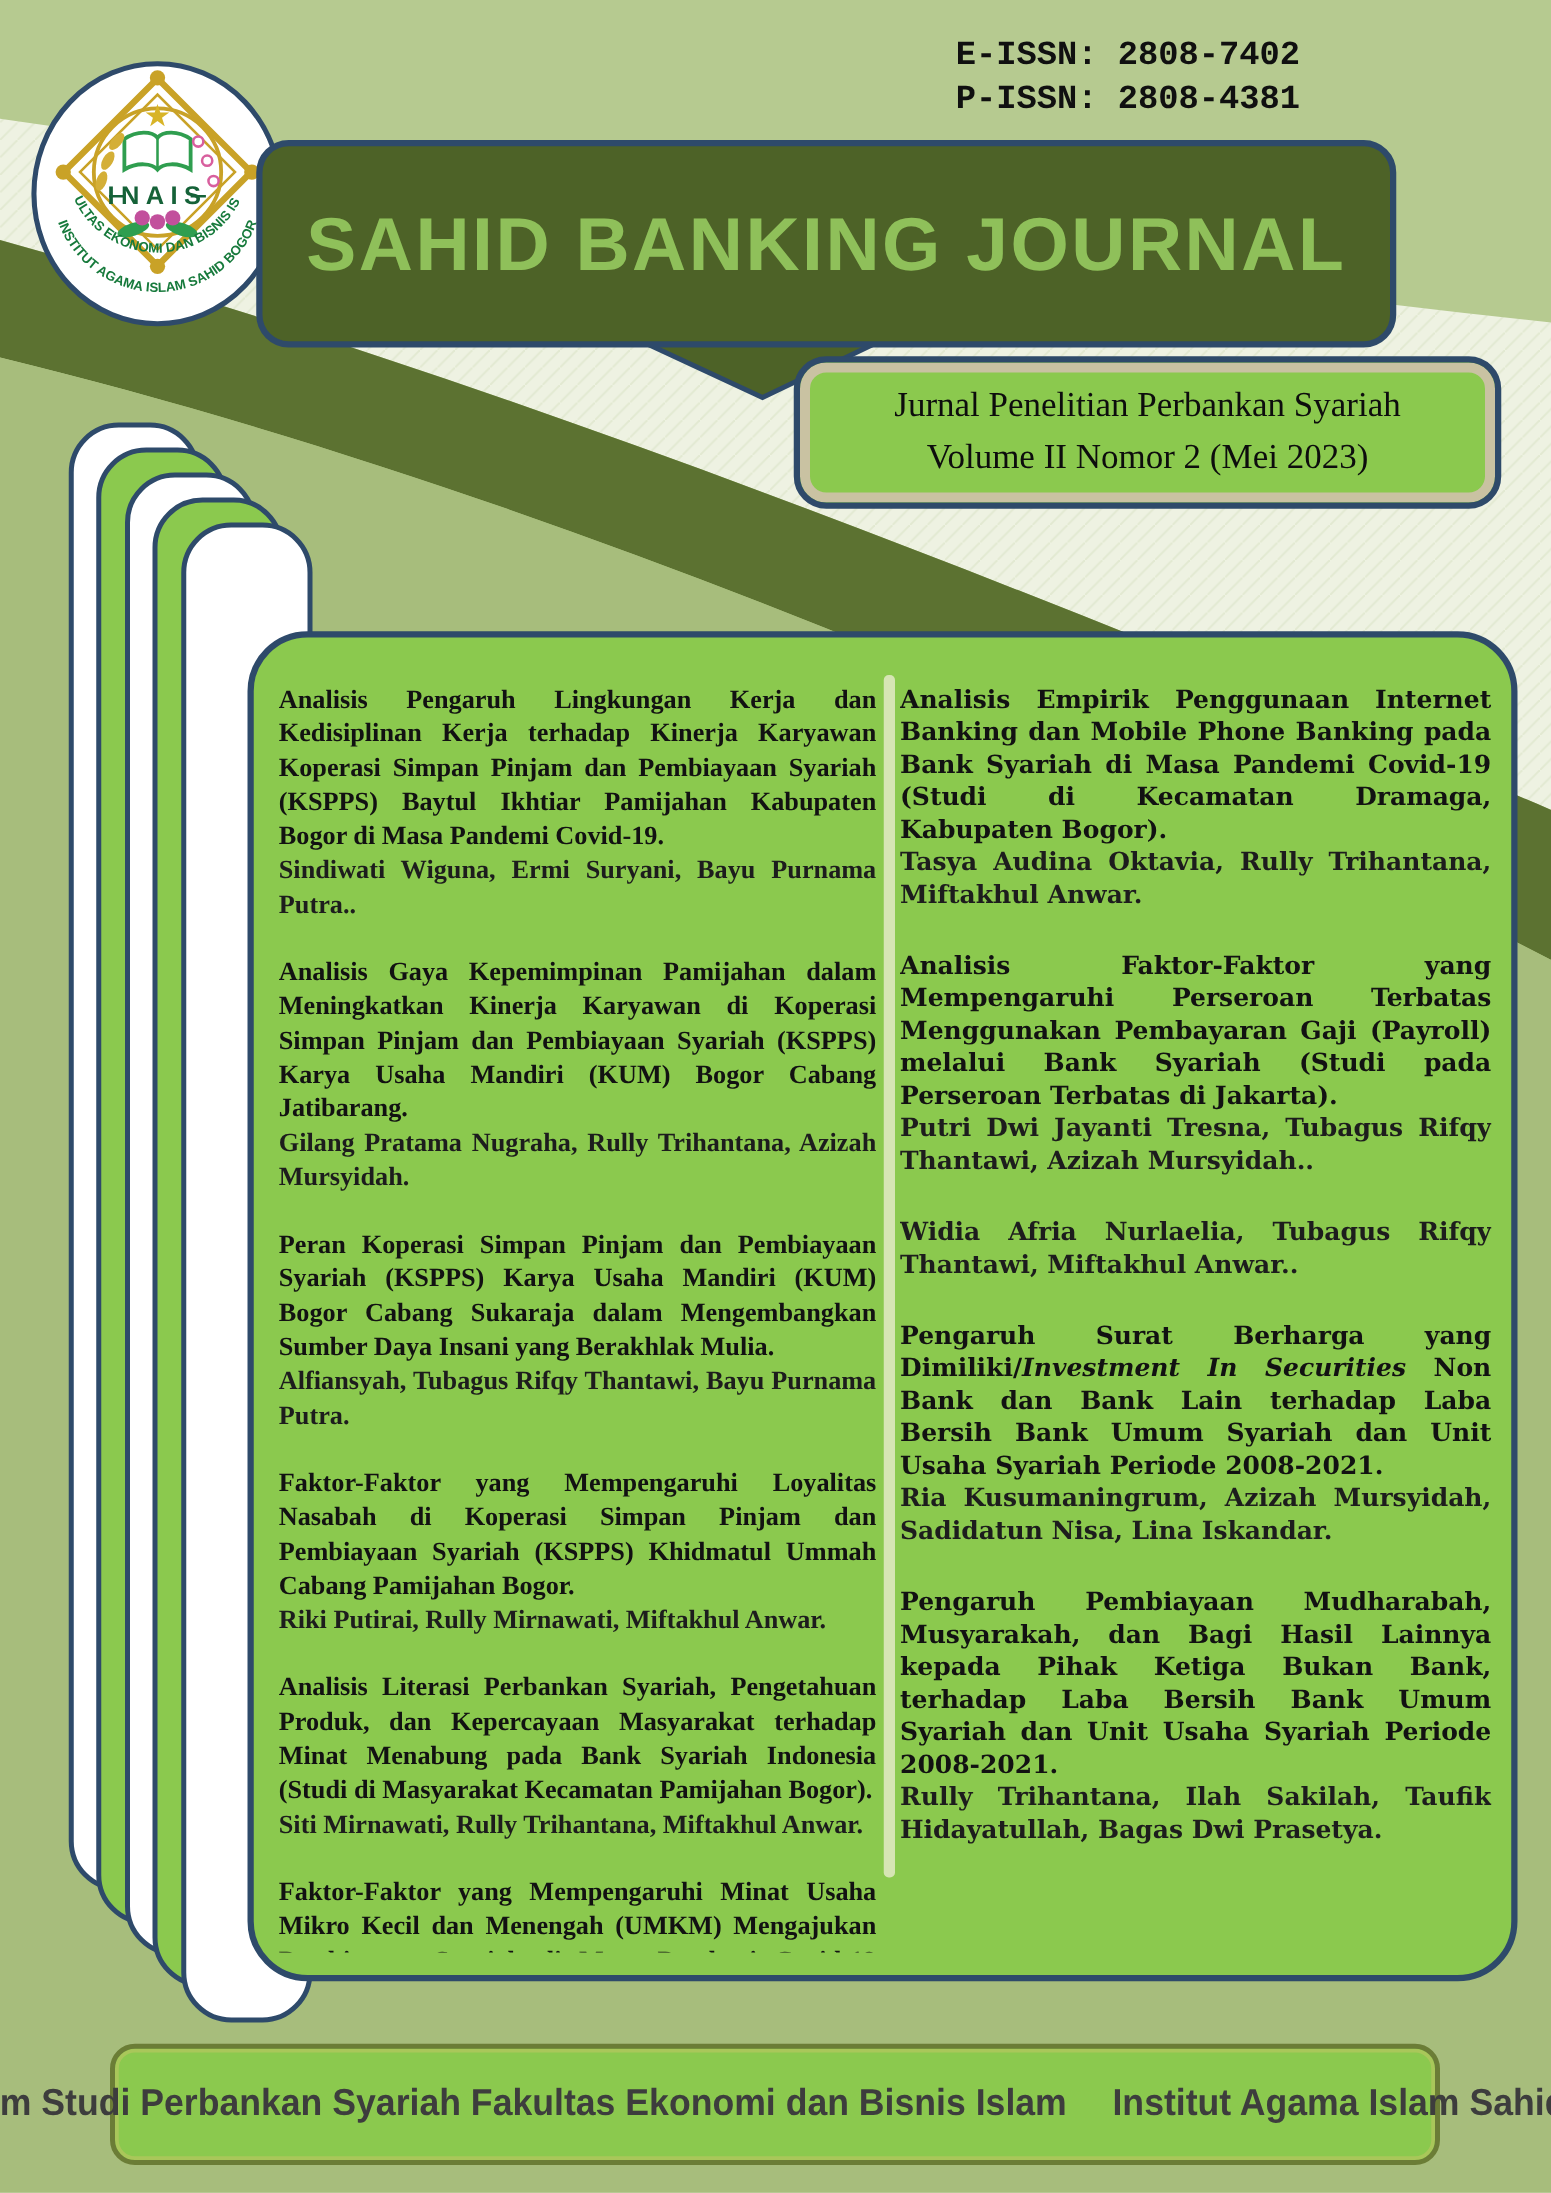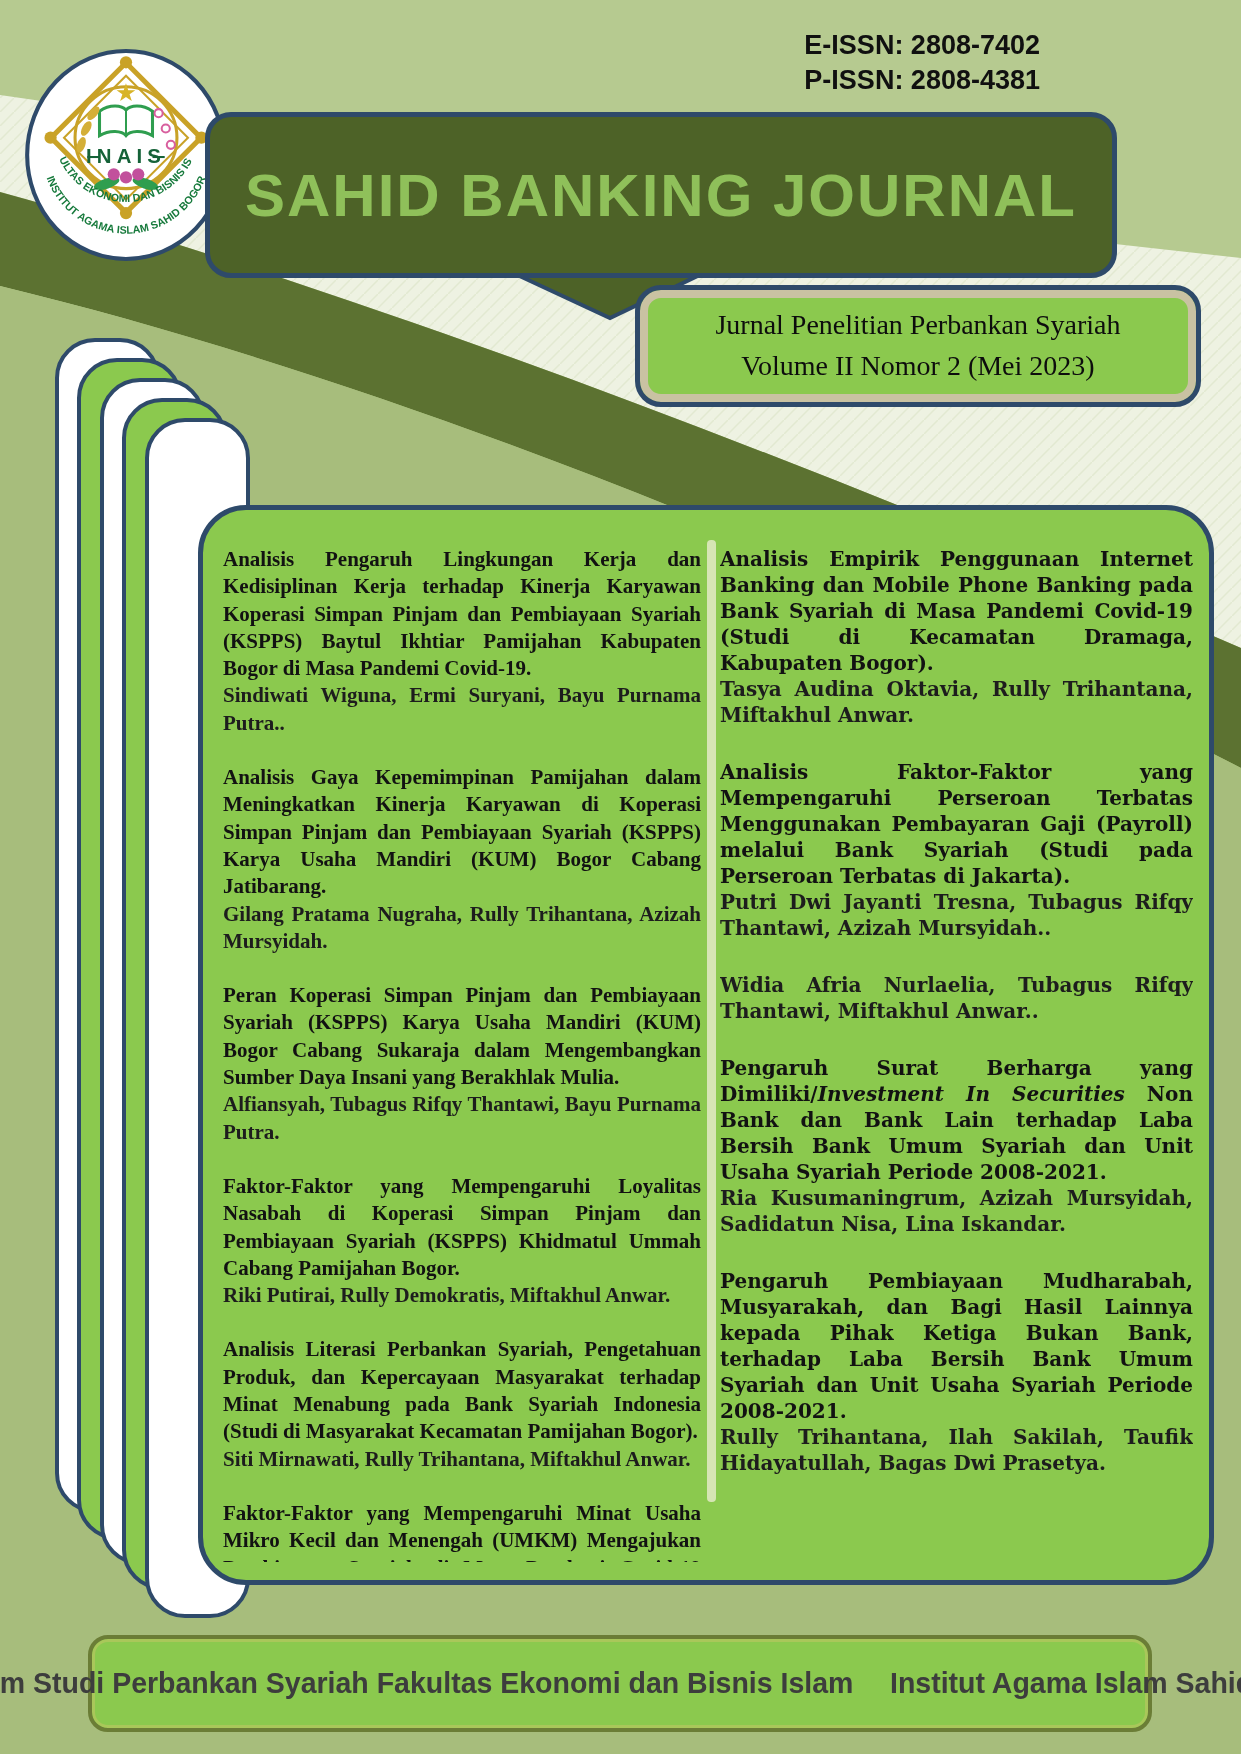--- a/index.html
+++ b/index.html
@@ -2,21 +2,21 @@
 <html><head>
 <meta charset="utf-8">
 <style>
   html,body{margin:0;padding:0;}
   body{width:1241px;height:1754px;font-family:"Liberation Sans",sans-serif;}
   .page{position:relative;width:1241px;height:1754px;overflow:hidden;background:#a7bd7c;}
   .bg{position:absolute;left:0;top:0;}
 
   
   .issn{position:absolute;top:28px;right:201px;text-align:right;
-        font-family:Liberation Sans, sans-serif;font-weight:bold;font-size:27px;
+        font-family:Liberation Mono, monospace;font-weight:bold;font-size:27px;
         color:#101010;line-height:1.28;margin-left:40px;}
 
   
   .banner{position:absolute;left:205px;top:112px;width:912px;height:166px;
           background:#4d6227;border:5px solid #2e4a6a;border-radius:26px;
           display:flex;align-items:center;justify-content:center;box-sizing:border-box;}
   .banner .t{font-family:"Liberation Sans",sans-serif;font-weight:bold;
              font-size:60px;letter-spacing:2px;color:#8fc05a;}
 
   
@@ -150,21 +150,21 @@
         <div class="article">
           <div class="title">Analisis Gaya Kepemimpinan Pamijahan dalam Meningkatkan Kinerja Karyawan di Koperasi Simpan Pinjam dan Pembiayaan Syariah (KSPPS) Karya Usaha Mandiri (KUM) Bogor Cabang Jatibarang.</div>
           <div class="authors">Gilang Pratama Nugraha, Rully Trihantana, Azizah Mursyidah.</div>
         </div>
         <div class="article">
           <div class="title">Peran Koperasi Simpan Pinjam dan Pembiayaan Syariah (KSPPS) Karya Usaha Mandiri (KUM) Bogor Cabang Sukaraja dalam Mengembangkan Sumber Daya Insani yang Berakhlak Mulia.</div>
           <div class="authors">Alfiansyah, Tubagus Rifqy Thantawi, Bayu Purnama Putra.</div>
         </div>
         <div class="article">
           <div class="title">Faktor-Faktor yang Mempengaruhi Loyalitas Nasabah di Koperasi Simpan Pinjam dan Pembiayaan Syariah (KSPPS)  Khidmatul Ummah Cabang Pamijahan Bogor.</div>
-          <div class="authors">Riki Putirai, Rully Demokratis, Miftakhul Anwar.</div>
+          <div class="authors">Riki Putirai, Rully Mirnawati, Miftakhul Anwar.</div>
         </div>
         <div class="article">
           <div class="title">Analisis Literasi Perbankan Syariah, Pengetahuan Produk, dan Kepercayaan Masyarakat terhadap Minat Menabung pada Bank Syariah Indonesia (Studi di Masyarakat Kecamatan Pamijahan Bogor).</div>
           <div class="authors">Siti Mirnawati, Rully Trihantana, Miftakhul Anwar.</div>
         </div>
         <div class="article">
           <div class="title">Faktor-Faktor yang Mempengaruhi Minat Usaha Mikro Kecil dan Menengah (UMKM) Mengajukan Pembiayaan Syariah di Masa Pandemi Covid-19 (Studi Pelaku UMKM di Pasar Leuwiliang Kabupaten Bogor).</div>
         </div>
       </div>
     <div class="divider"></div>

